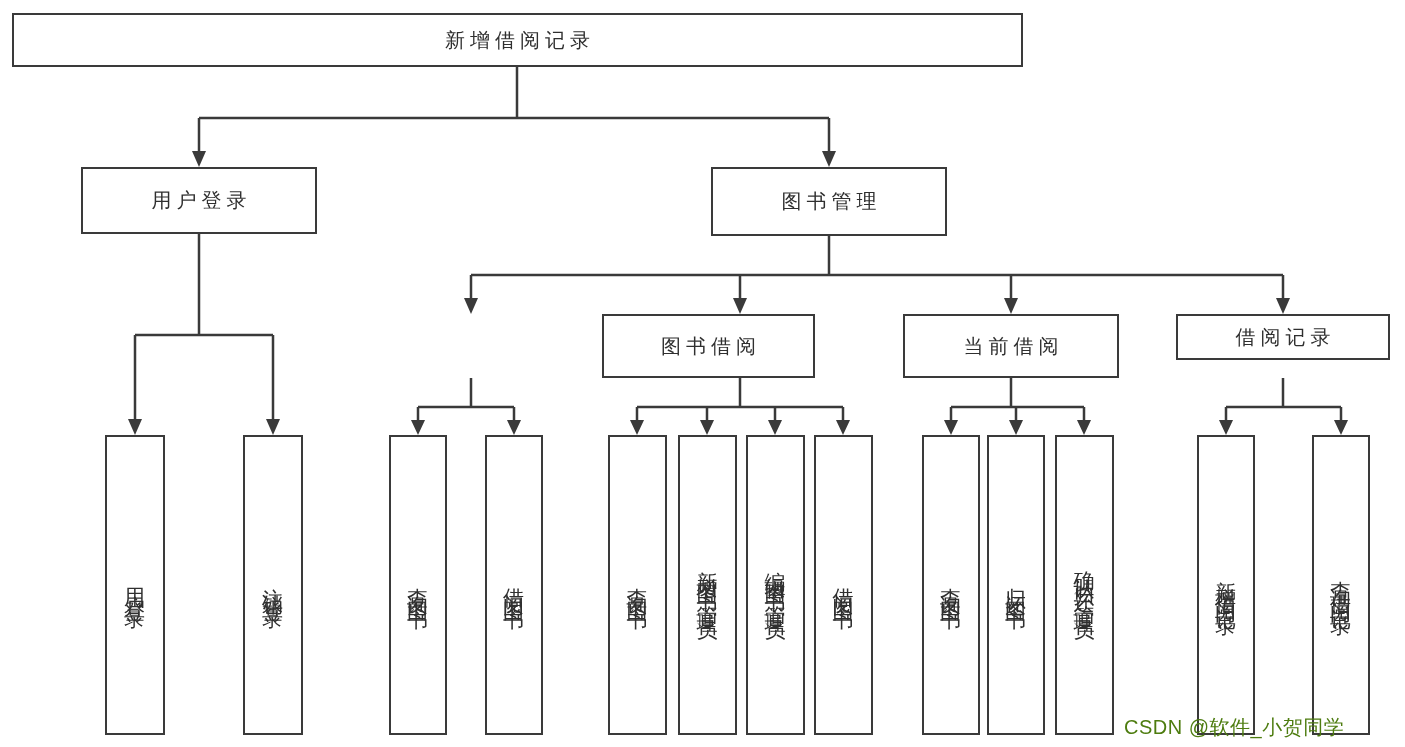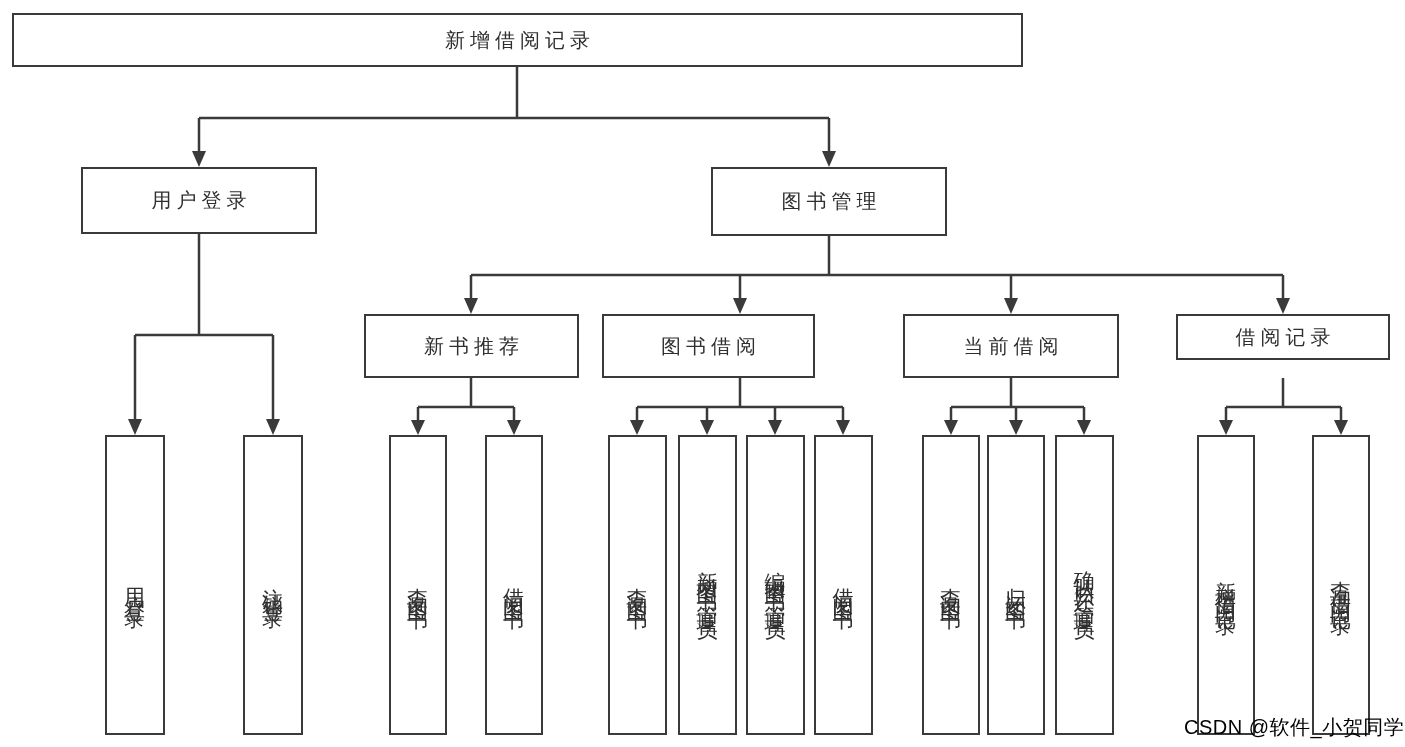--- a/index.html
+++ b/index.html
@@ -42,25 +42,25 @@
     writing-mode: vertical-rl;
     text-orientation: mixed;
     font-size: 21px;
     letter-spacing: 7px;
     color: #2f2f2f;
     line-height: 1;
     white-space: nowrap;
   }
   .watermark {
     position: absolute;
-    left: 1184px;
+    left: 1124px;
     top: 714px;
     font-size: 20px;
     letter-spacing: 0.5px;
-    color: #000000;
+    color: #4d7c0f;
     white-space: nowrap;
   }
 </style>
 </head>
 <body>
 
 <div class="stage">
 
   <svg class="wires" viewBox="0 0 1405 747" fill="none" stroke="#3a3a3a" stroke-width="2.5">
 
@@ -116,23 +116,20 @@
     <span class="hlabel">新增借阅记录</span>
   </div>
 
   <div class="box" style="left:81px; top:167px; width:236px; height:67px">
     <span class="hlabel">用户登录</span>
   </div>
   <div class="box" style="left:711px; top:167px; width:236px; height:69px">
     <span class="hlabel">图书管理</span>
   </div>
 
-  <div class="box" style="left:364px; top:314px; width:215px; height:64px">
-    <span class="hlabel">新书推荐</span>
-  </div>
   <div class="box" style="left:602px; top:314px; width:213px; height:64px">
     <span class="hlabel">图书借阅</span>
   </div>
   <div class="box" style="left:903px; top:314px; width:216px; height:64px">
     <span class="hlabel">当前借阅</span>
   </div>
   <div class="box" style="left:1176px; top:314px; width:214px; height:46px">
     <span class="hlabel">借阅记录</span>
   </div>
 

